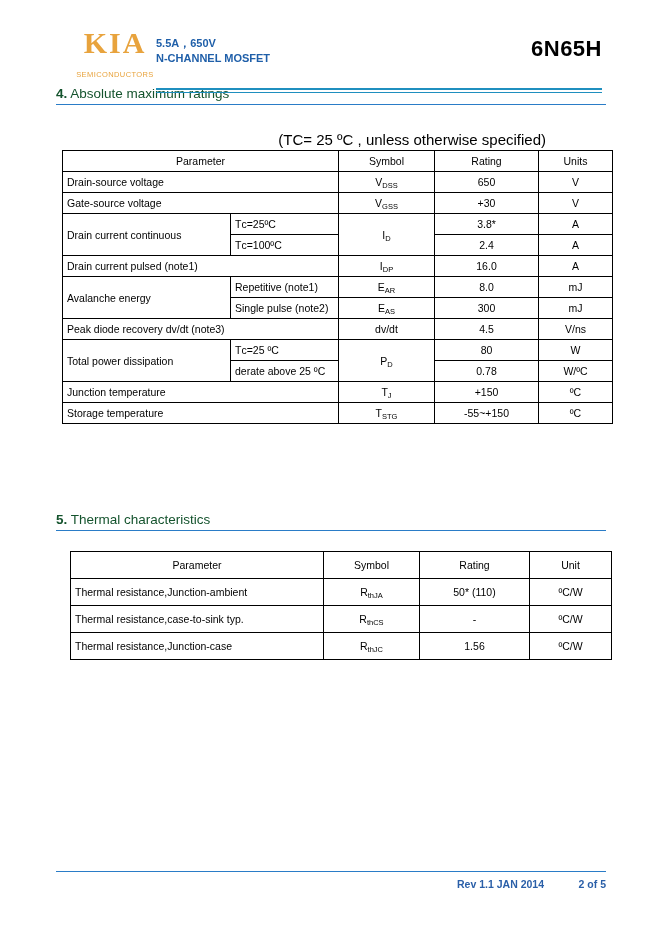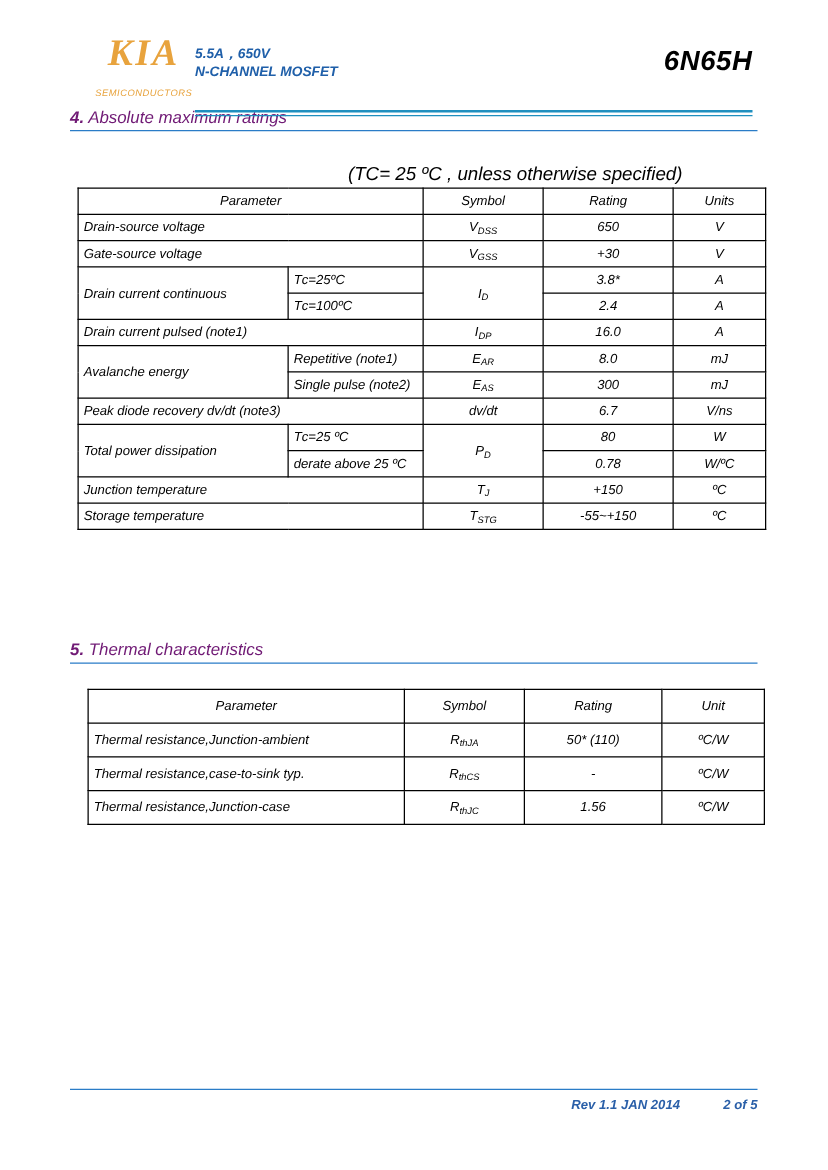--- a/index.html
+++ b/index.html
@@ -14,21 +14,20 @@
     color: #000000;
     position: relative;
     overflow: hidden;
   }
   .page {
     position: relative;
     width: 662px;
     height: 936px;
     box-sizing: border-box;
     padding: 0 56px;
-    font-style: italic;
   }
 
   
   .header {
     position: relative;
     height: 86px;
     padding-top: 26px;
     box-sizing: border-box;
   }
   .logo-block {
@@ -82,21 +81,21 @@
   }
   .rule-thin {
     height: 1px;
     background: #1f8fbf;
     margin-top: 2px;
   }
 
   
   .section-title {
     font-size: 13.5px;
-    color: #701a75;
+    color: #14532d;
     margin: 0;
     padding: 0;
     font-weight: normal;
   }
   .section-title .num {
     font-weight: bold;
   }
   .section-rule {
     height: 1px;
     background: #2a7cc7;
@@ -278,21 +277,21 @@
           <tr>
             <td class="l">Single pulse (note2)</td>
             <td class="c"><span>E</span><sub>AS</sub></td>
             <td class="c">300</td>
             <td class="c">mJ</td>
           </tr>
 
           <tr>
             <td class="l" colspan="2">Peak diode recovery dv/dt (note3)</td>
             <td class="c">dv/dt</td>
-            <td class="c">6.7</td>
+            <td class="c">4.5</td>
             <td class="c">V/ns</td>
           </tr>
 
           <tr>
             <td class="l" rowspan="2">Total power dissipation</td>
             <td class="l">Tᴄ=25 ºC</td>
             <td class="c" rowspan="2"><span>P</span><sub>D</sub></td>
             <td class="c">80</td>
             <td class="c">W</td>
           </tr>

